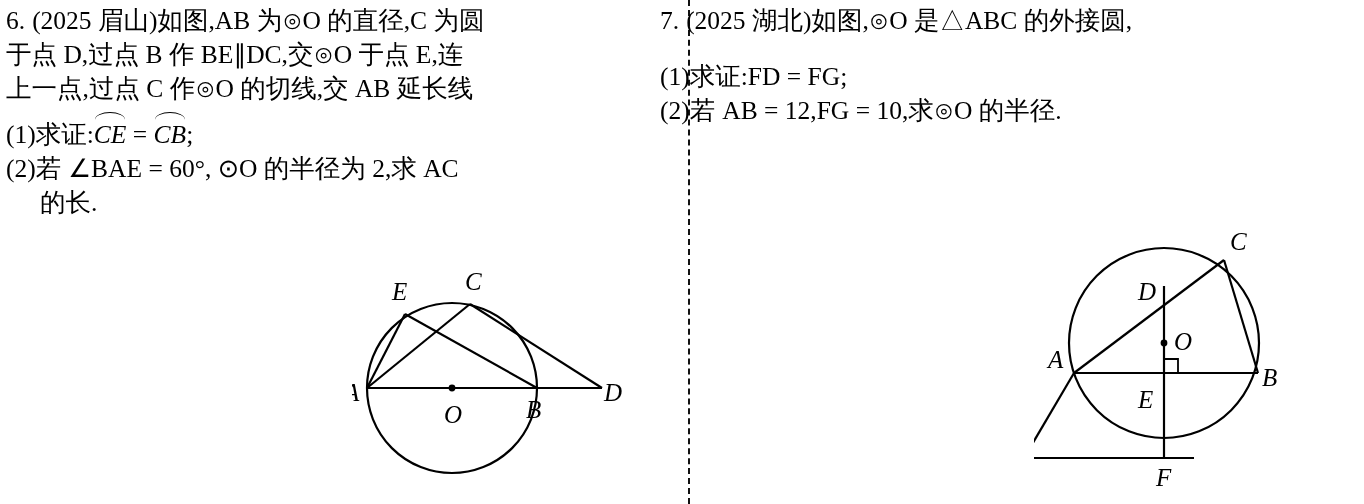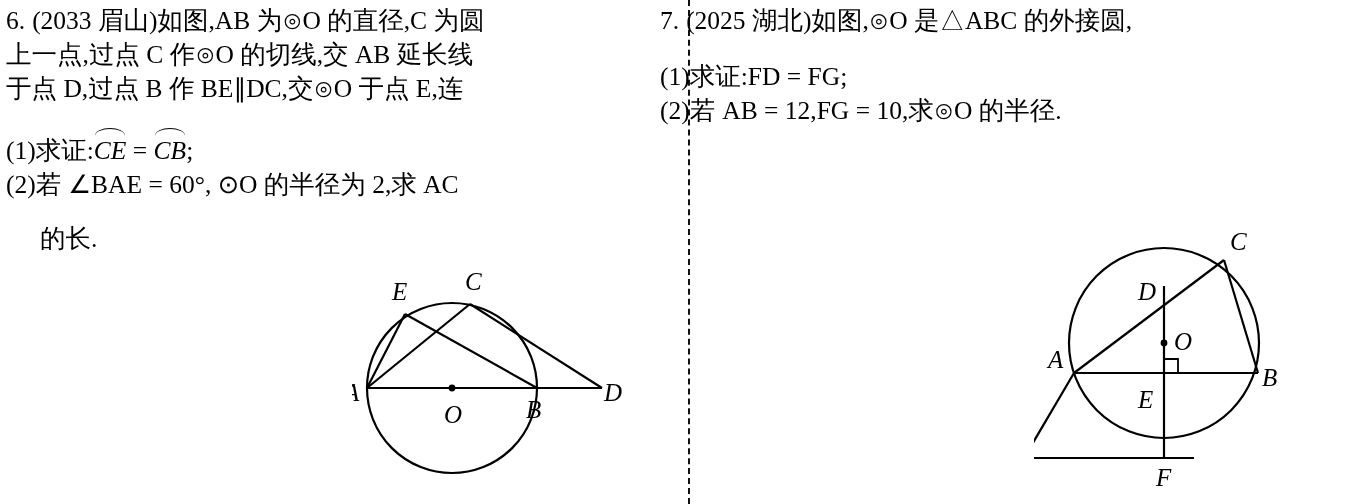--- a/index.html
+++ b/index.html
@@ -41,21 +41,21 @@
   }
   .line {
     font-size: 25.5px;
     line-height: 34px;
     white-space: nowrap;
     letter-spacing: 0px;
   }
   .it { font-style: italic; font-family: "Liberation Serif", serif; }
   .rm { font-style: normal; }
   .num { font-style: normal; }
-  .indent { padding-left: 34px; margin-top: 20px; }
+  .indent { padding-left: 34px; }
   .sp { display: inline-block; width: 7px; }
 
   .arc {
     position: relative;
     display: inline-block;
   }
   .arc::before {
     content: "";
     position: absolute;
     left: 1px;
@@ -83,33 +83,33 @@
 <body>
 
 <div class="page">
 
   <div class="divider"></div>
 
   <div class="col col-left">
     <div class="prob">
 
       <div class="line">
-        <span class="num">6.</span><span class="sp"></span><span class="rm">(2033 眉山)</span><span class="rm">如图,AB 为⊙O 的直径,C 为圆</span>
+        <span class="num">6.</span><span class="sp"></span><span class="rm">(2025 眉山)</span><span class="rm">如图,AB 为⊙O 的直径,C 为圆</span>
+      </div>
+
+      <div class="line">
+        <span class="rm">于点 D,过点 B 作 BE∥DC,交⊙O 于点 E,连</span>
       </div>
 
       <div class="line">
         <span class="rm">上一点,过点 C 作⊙O 的切线,交 AB 延长线</span>
       </div>
 
-      <div class="line">
-        <span class="rm">于点 D,过点 B 作 BE∥DC,交⊙O 于点 E,连</span>
-      </div>
-
-
-      <div class="line" style="margin-top:28px">
+
+      <div class="line" style="margin-top:12px">
         <span class="rm">(1)求证:</span><span class="arc it">CE</span><span class="rm"> = </span><span class="arc it">CB</span><span class="rm">;</span>
       </div>
 
       <div class="line">
         <span class="rm">(2)若</span><span class="sp"></span><span class="rm">∠BAE = 60°, ⊙O 的半径为 2,求 AC</span>
       </div>
 
       <div class="line indent">
         <span class="rm">的长.</span>
       </div>

